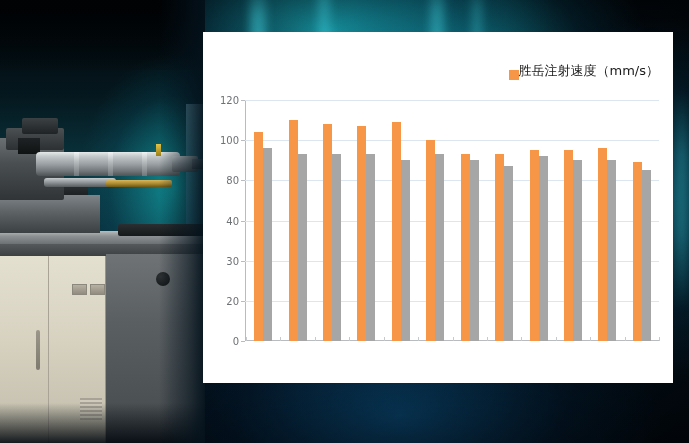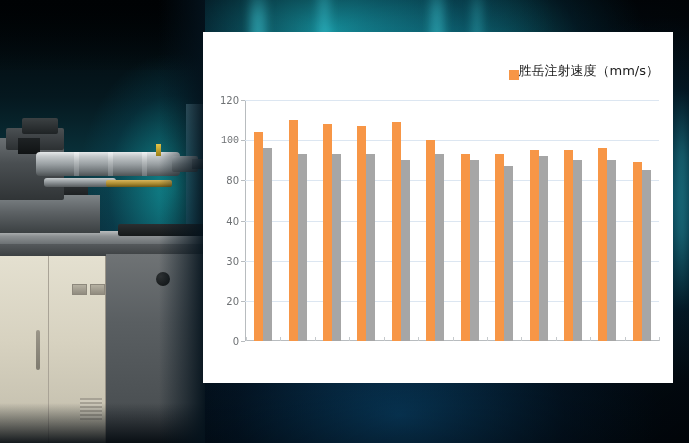--- a/index.html
+++ b/index.html
@@ -335,21 +335,21 @@
           <div class="ytick-label" style="top: 241px;">0</div>
           <div class="ytick-mark" style="top: 200.833px;"></div>
           <div class="ytick-label" style="top: 200.833px;">20</div>
           <div class="ytick-mark" style="top: 160.667px;"></div>
           <div class="ytick-label" style="top: 160.667px;">30</div>
           <div class="ytick-mark" style="top: 120.5px;"></div>
           <div class="ytick-label" style="top: 120.5px;">40</div>
           <div class="ytick-mark" style="top: 80.3333px;"></div>
           <div class="ytick-label" style="top: 80.3333px;">80</div>
           <div class="ytick-mark" style="top: 40.1667px;"></div>
-          <div class="ytick-label" style="top: 40.1667px; font-family: Liberation Mono, monospace;">100</div>
+          <div class="ytick-label" style="top: 40.1667px;">100</div>
           <div class="ytick-mark" style="top: 0px;"></div>
           <div class="ytick-label" style="top: 0px;">120</div>
         </div>
       <div class="bars" id="bars">
           <div class="group">
             <div class="bar a" title="104" style="height: 208.867px; background: rgb(247, 150, 70);"></div>
             <div class="bar b" title="96" style="height: 192.8px; background: rgb(166, 166, 166);"></div>
           </div>
           <div class="group">
             <div class="bar a" title="110" style="height: 220.917px; background: rgb(247, 150, 70);"></div>

